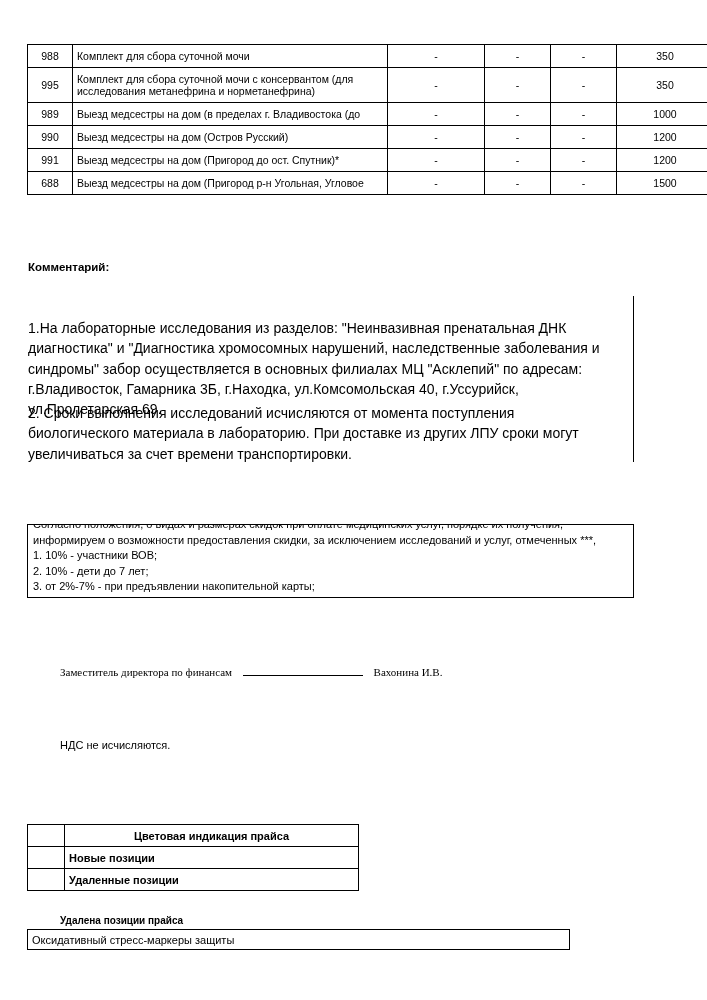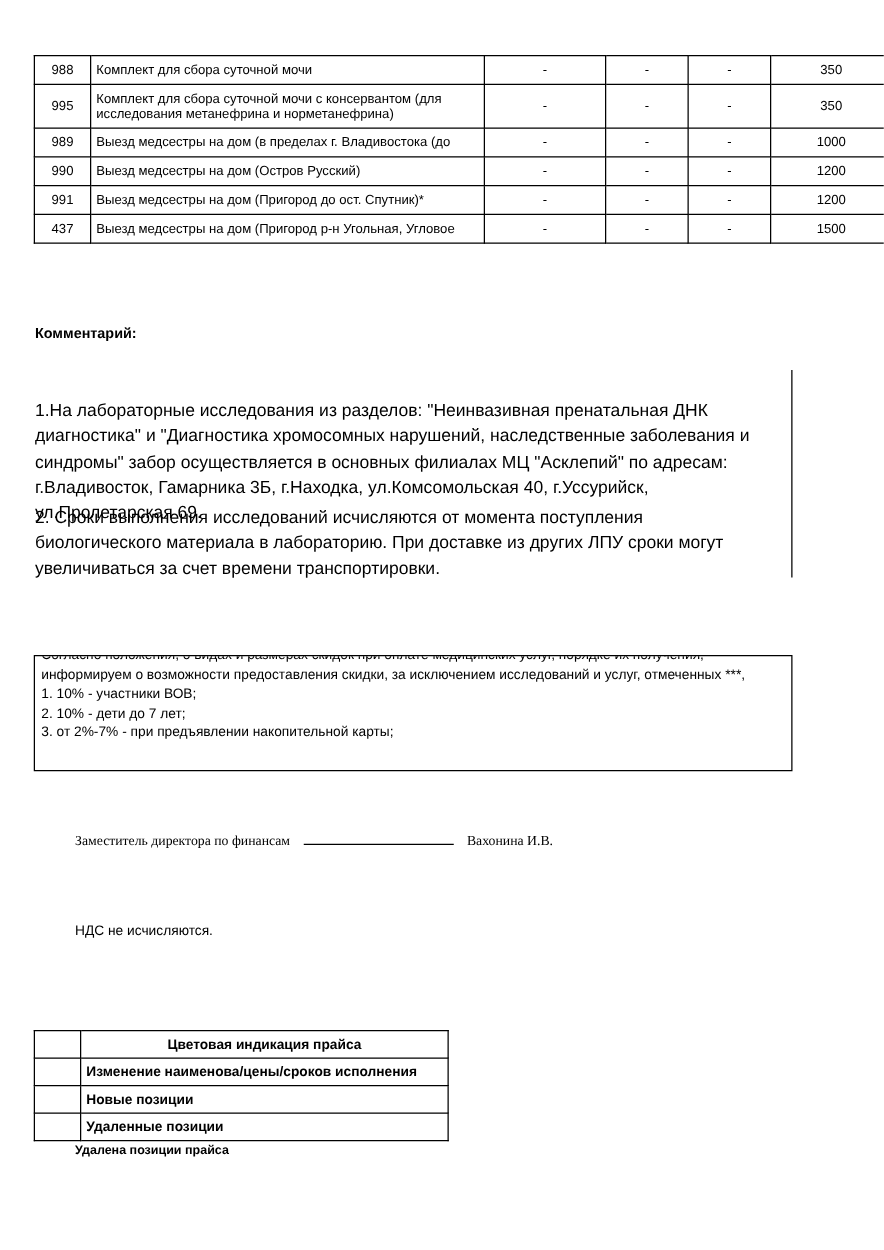--- a/index.html
+++ b/index.html
@@ -74,21 +74,21 @@
   }
   .comment-p1 { left: 28px; top: 318px; }
   .comment-p2 { left: 28px; top: 403px; }
 
   
   .discount-box {
     position: absolute;
     left: 27px;
     top: 524px;
     width: 607px;
-    height: 93px;
+    height: 74px;
     border: 1px solid #000000;
     box-sizing: border-box;
     overflow: hidden;
   }
   .discount-inner {
     position: absolute;
     left: 0;
     top: -8px;
     width: 600px;
     padding: 0 5px;
@@ -202,21 +202,21 @@
       </tr>
       <tr>
         <td class="col-code">991</td>
         <td class="col-name">Выезд медсестры на дом (Пригород до ост. Спутник)*</td>
         <td class="col-a">-</td>
         <td class="col-b">-</td>
         <td class="col-c">-</td>
         <td class="col-price">1200</td>
       </tr>
       <tr>
-        <td class="col-code">437</td>
+        <td class="col-code">688</td>
         <td class="col-name">Выезд медсестры на дом (Пригород р-н Угольная, Угловое</td>
         <td class="col-a">-</td>
         <td class="col-b">-</td>
         <td class="col-c">-</td>
         <td class="col-price">1500</td>
       </tr>
     </tbody>
   </table>
 
   <div class="comment-title">Комментарий:</div>
@@ -243,28 +243,31 @@
   <div class="nds">НДС не исчисляются.</div>
 
   <table class="legend-table">
     <tbody>
       <tr>
         <td class="legend-swatch"></td>
         <td class="legend-head">Цветовая индикация прайса</td>
       </tr>
       <tr>
         <td class="legend-swatch"></td>
-        <td>Изменение наименова/цены/сроков исполнения</td>
-      </tr>
-      <tr>
-        <td class="legend-swatch"></td>
         <td>Новые позиции</td>
       </tr>
       <tr>
         <td class="legend-swatch"></td>
         <td>Удаленные позиции</td>
       </tr>
     </tbody>
   </table>
 
   <div class="deleted-title">Удалена позиции прайса</div>
+  <table class="deleted-table">
+    <tbody>
+      <tr>
+        <td>Оксидативный стресс-маркеры защиты</td>
+      </tr>
+    </tbody>
+  </table>
 
 </div>
 
 </body></html>

